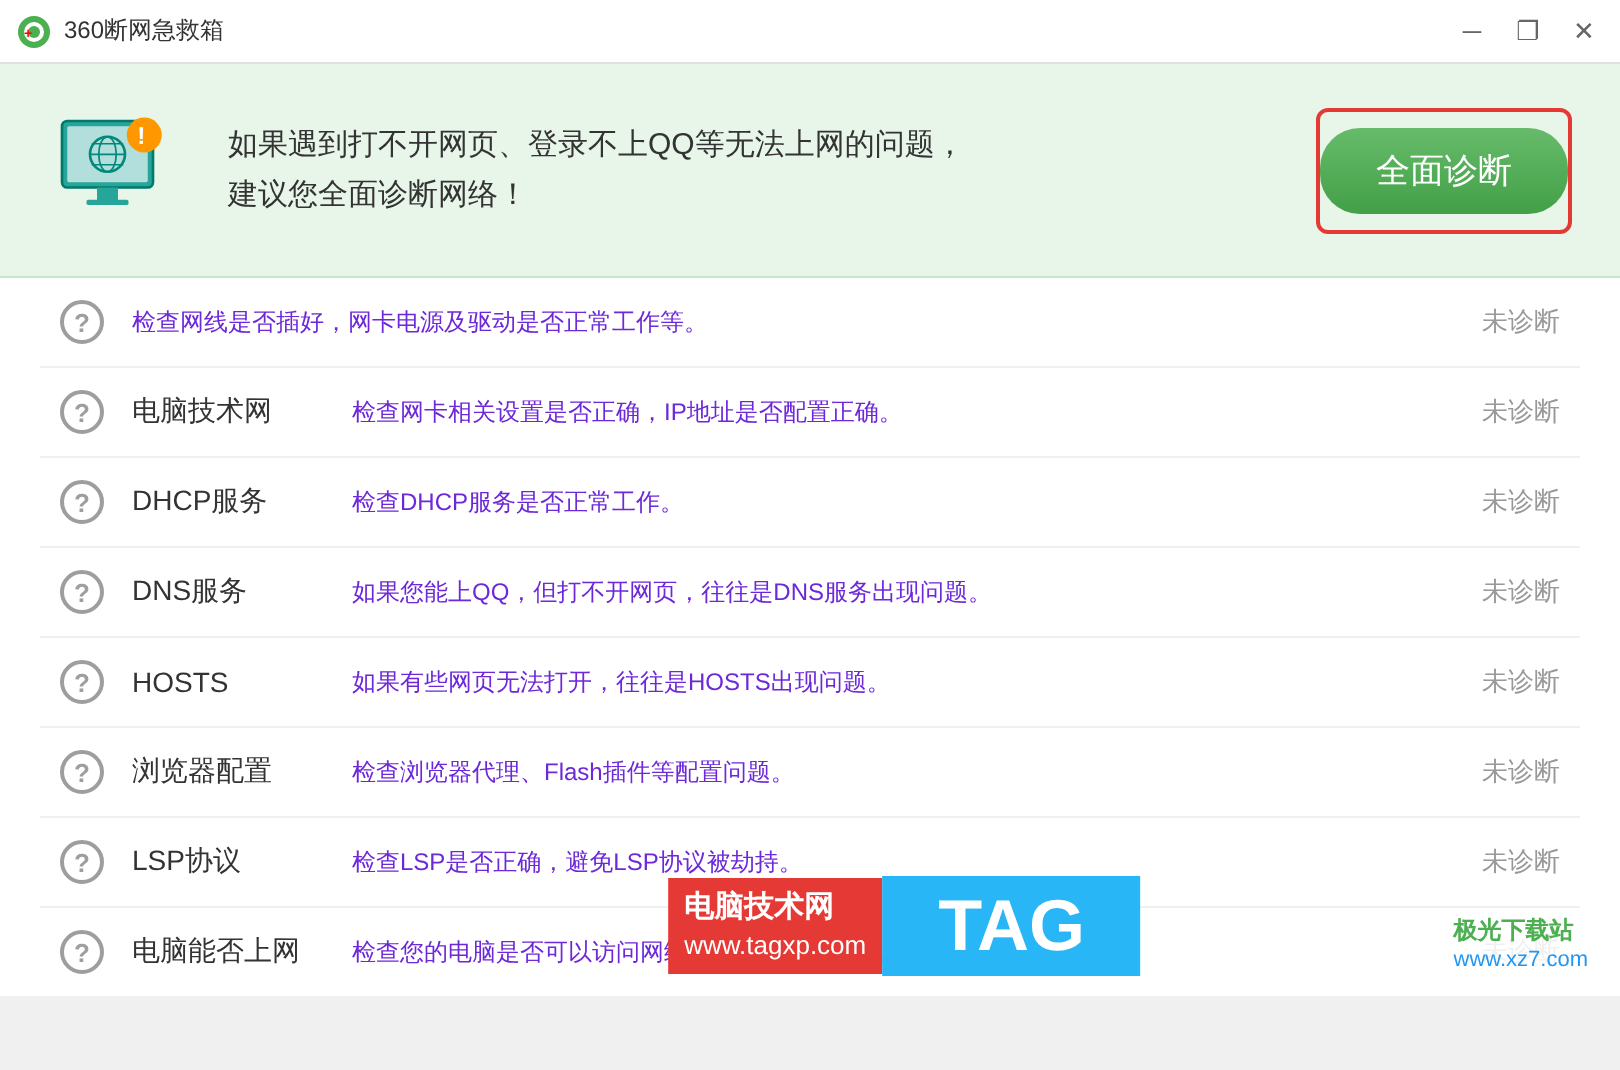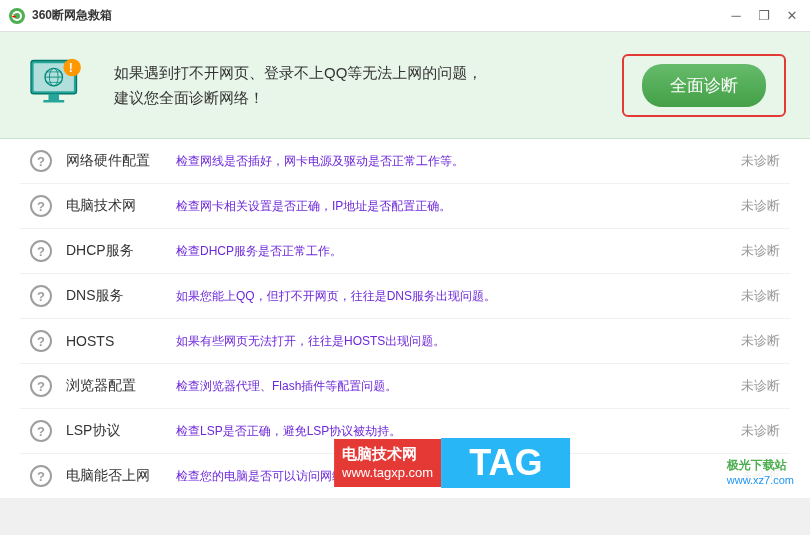--- a/index.html
+++ b/index.html
@@ -23,21 +23,20 @@
     }
     .title-bar-icon {
       width: 18px;
       height: 18px;
       margin-right: 6px;
     }
     .title-bar-text {
       font-size: 12px;
       color: #333;
       flex: 1;
-      font-weight: bold;
     }
     .title-bar-controls {
       display: flex;
       gap: 8px;
       align-items: center;
     }
     .title-btn {
       width: 20px;
       height: 20px;
       display: flex;
@@ -67,21 +66,21 @@
     }
     .header-text {
       flex: 1;
       font-size: 15px;
       color: #333;
       line-height: 1.7;
     }
     .diagnose-btn-container {
       border: 2px solid #e53935;
       border-radius: 6px;
-      padding: 8px 18px;
+      padding: 8px 0;
       margin-left: 20px;
     }
     .diagnose-btn {
       background: linear-gradient(to bottom, #66bb6a, #43a047);
       color: white;
       border: none;
       border-radius: 20px;
       padding: 10px 28px;
       font-size: 17px;
       font-family: 'Microsoft YaHei', sans-serif;
@@ -226,21 +225,20 @@
   </div>
   <div class="diagnose-btn-container">
     <button class="diagnose-btn">全面诊断</button>
   </div>
 </div>
 
 <div class="main-content watermark-container">
   <div id="diag-list">
       <div class="diag-row">
       <div class="diag-icon">?</div>
-      <div class="diag-name">网络硬件配置</div>
       <div class="diag-desc">检查网线是否插好，网卡电源及驱动是否正常工作等。</div>
       <div class="diag-status">未诊断</div>
     </div>
       <div class="diag-row">
       <div class="diag-icon">?</div>
       <div class="diag-name">电脑技术网</div>
       <div class="diag-desc">检查网卡相关设置是否正确，IP地址是否配置正确。</div>
       <div class="diag-status">未诊断</div>
     </div>
       <div class="diag-row">

